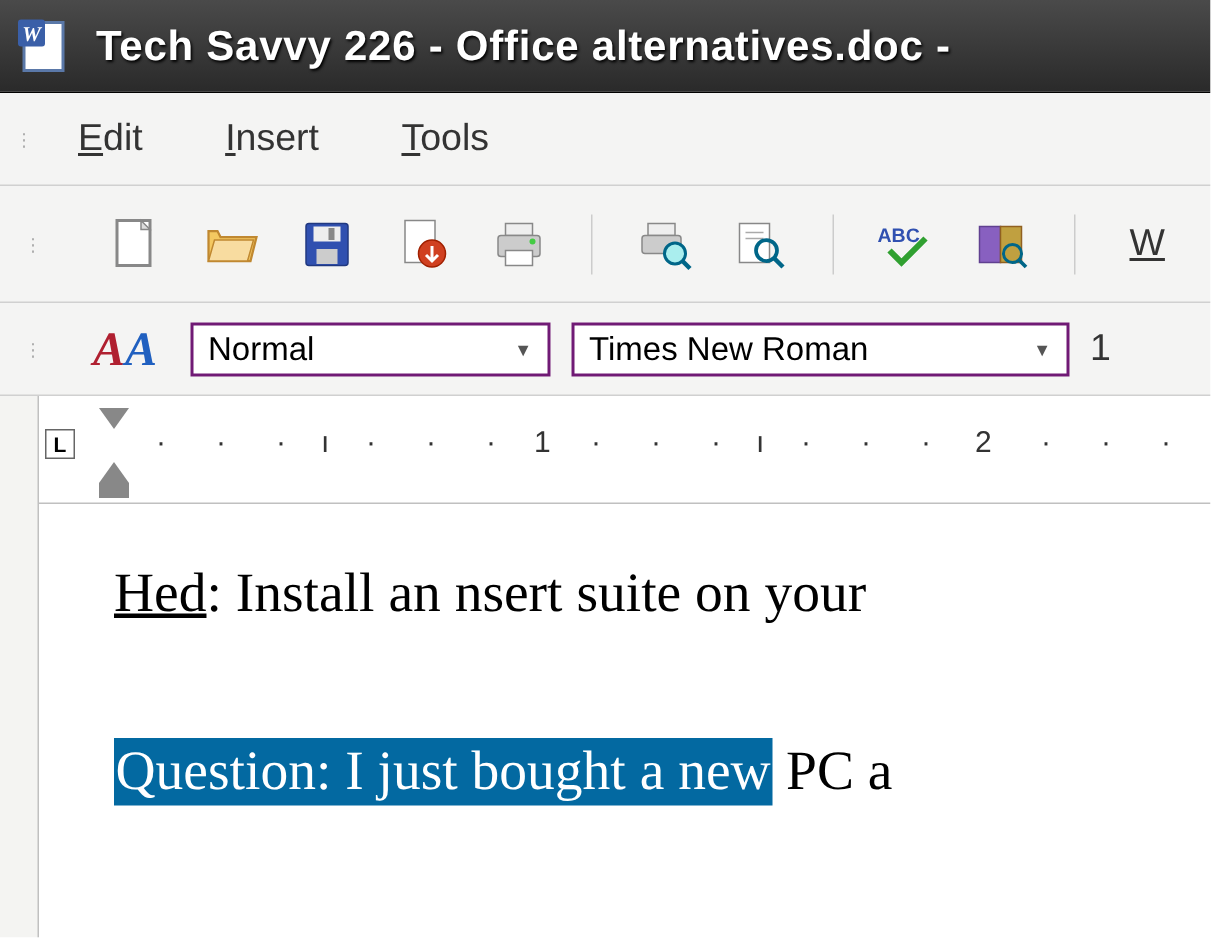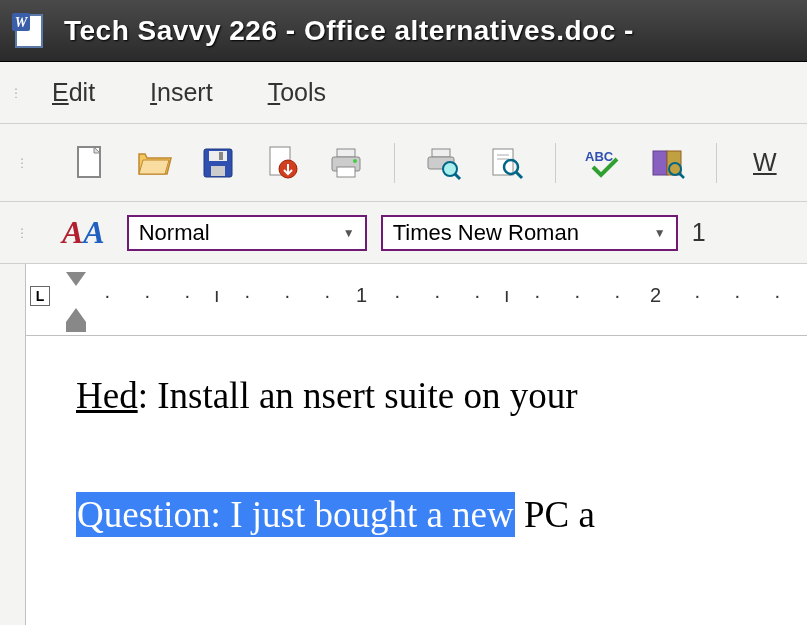--- a/index.html
+++ b/index.html
@@ -13,38 +13,38 @@
     .menu-item { font-size:25px; color:#333; padding:4px 10px; margin-right:35px; cursor:pointer; font-family:Tahoma,"Segoe UI",sans-serif; }
     .menu-item .underline { text-decoration:underline; }
     .toolbar { height:78px; display:flex; align-items:center; padding:0 10px 0 16px; background:#f4f4f3; border-bottom:1px solid #d0d0d0; gap:20px; }
     .toolbar .sep { width:1px; height:40px; background:#ccc; margin:0 6px; }
     .tb-btn { width:44px; height:44px; display:flex; align-items:center; justify-content:center; cursor:pointer; border-radius:3px; }
     .tb-link { font-size:25px; color:#333; text-decoration:underline; cursor:pointer; margin-left:10px; }
     .format-bar { height:62px; display:flex; align-items:center; padding:0 10px 0 16px; background:#f4f4f3; border-bottom:1px solid #d0d0d0; gap:14px; }
     .style-icon { font-family:"Times New Roman",serif; font-style:italic; font-weight:bold; font-size:32px; color:#b02030; margin-right:8px; }
     .combo { display:flex; align-items:center; border:2px solid #701a75; background:#fff; height:36px; font-size:22px; padding:0 10px; cursor:pointer; }
     .combo-style { width:240px; }
-    .combo-font { width:297px; }
+    .combo-font { width:332px; }
     .combo-caret { margin-left:auto; color:#555; font-size:12px; }
     .size-txt { font-size:25px; color:#333; }
     .ruler-area { display:flex; background:#fff; }
     .ruler-gutter { width:26px; height:72px; background:#f4f4f2; border-right:1px solid #c0c0c0; }
     .ruler { flex:1; height:72px; position:relative; background:#fff; border-bottom:1px solid #c0c0c0; }
     .tab-l { position:absolute; left:4px; top:22px; width:20px; height:20px; border:1px solid #666; font-size:14px; font-weight:bold; display:flex; align-items:center; justify-content:center; background:#fff; }
     .indent-top { position:absolute; left:40px; top:8px; width:0; height:0; border-left:10px solid transparent; border-right:10px solid transparent; border-top:14px solid #888; }
     .indent-bot { position:absolute; left:40px; top:44px; width:0; height:0; border-left:10px solid transparent; border-right:10px solid transparent; border-bottom:14px solid #888; }
     .indent-sq { position:absolute; left:40px; top:58px; width:20px; height:10px; background:#888; }
     .ticks { position:absolute; left:68px; top:20px; right:0; height:28px; font-size:20px; color:#333; font-family:Arial; }
     .ticks span { position:absolute; }
     .content { display:flex; height:calc(625px - 62px - 62px - 78px - 62px - 72px); background:#fff; }
     .content-gutter { width:26px; background:#f4f4f2; border-right:1px solid #c0c0c0; }
     .doc { flex:1; padding:30px 0 0 50px; font-family:"Times New Roman",serif; font-size:37px; color:#000; line-height:1.6; }
     .doc .para1 { margin-bottom:60px; }
     .spell-err { border-bottom:3px wavy #d00; text-decoration-line:underline; text-decoration-style:wavy; text-decoration-color:#d00; text-decoration-thickness:2px;text-decoration:underline; }
-    .sel { background:#3b82f6; color:#fff; padding:2px 1px; }
+    .sel { background:#0369a1; color:#fff; padding:2px 1px; }
   </style>
 </head>
 <body>
 
 <div class="title-bar">
   <div class="doc-icon">
     <svg viewBox="0 0 40 40">
         <rect x="6" y="4" width="26" height="32" fill="#fff" stroke="#5a78a8" stroke-width="2"></rect>
         <rect x="2" y="2" width="18" height="18" rx="2" fill="#3a5fa8"></rect>
         <text x="11" y="16" font-family="Times New Roman" font-size="14" font-weight="bold" fill="#fff" text-anchor="middle" font-style="italic">W</text>

